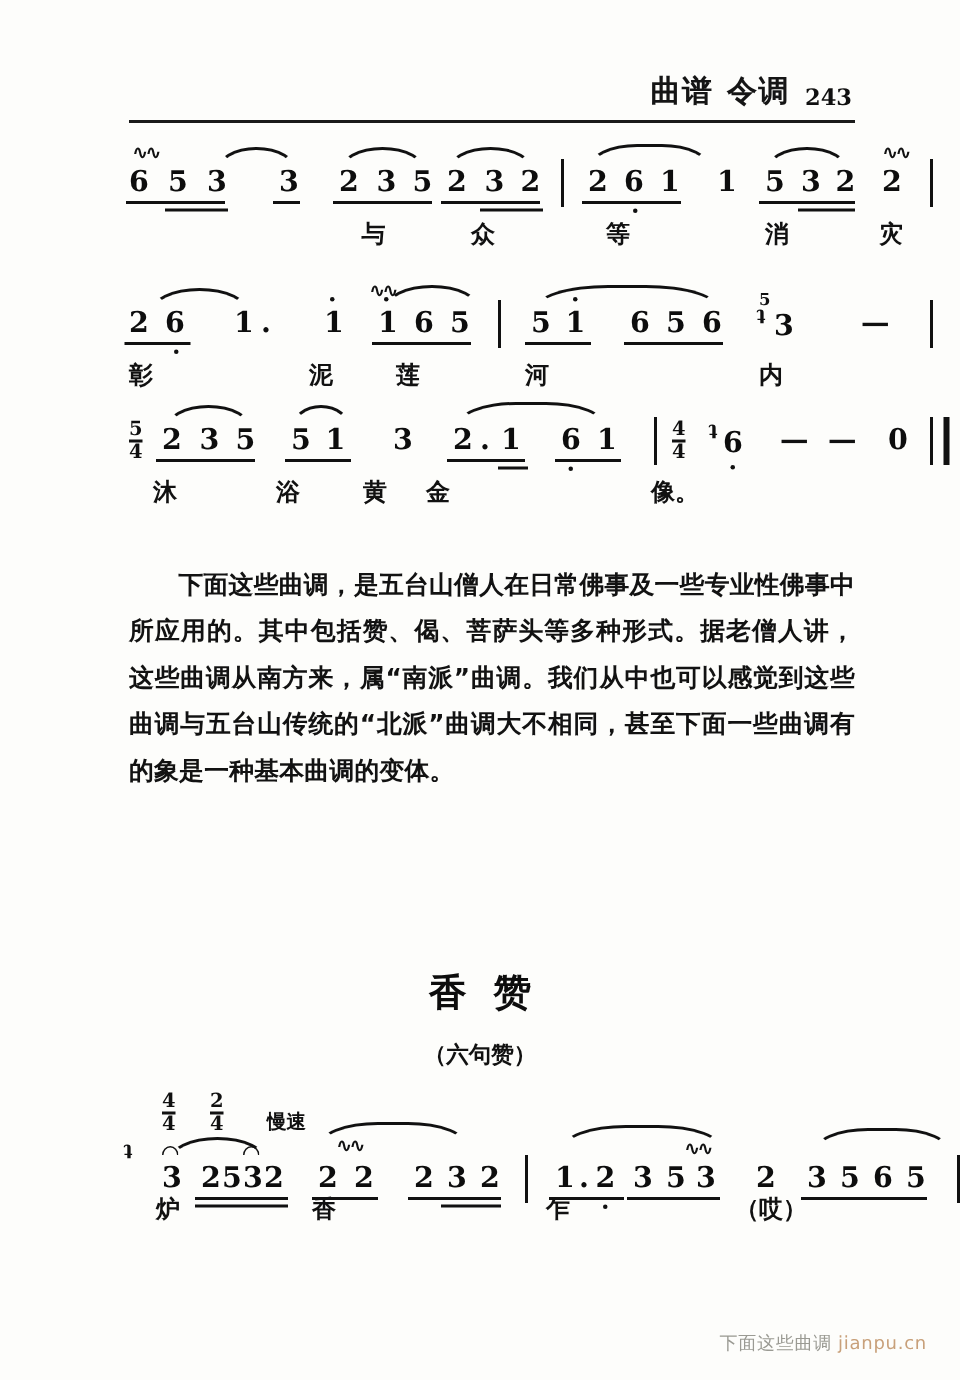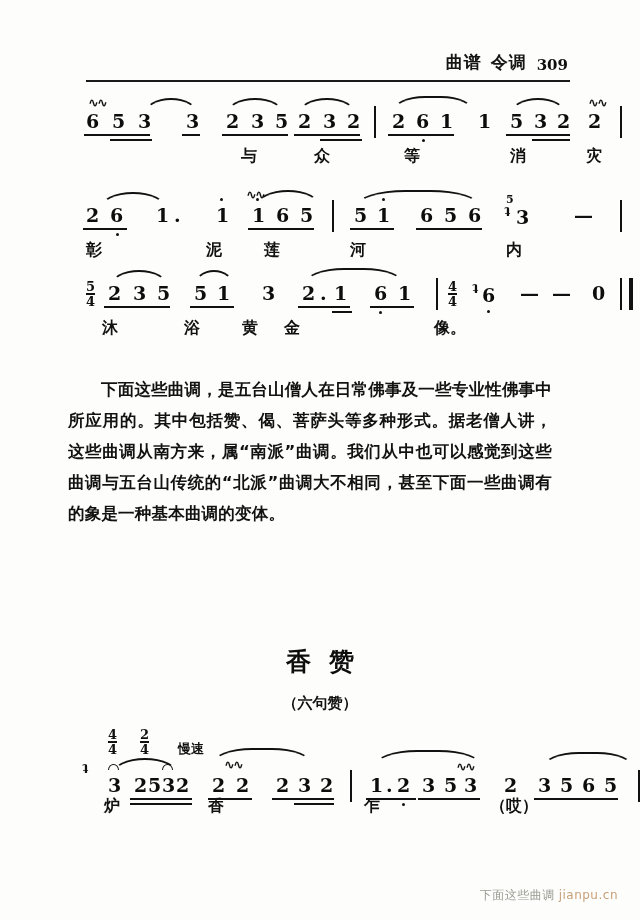--- a/index.html
+++ b/index.html
@@ -22,21 +22,21 @@
     position: absolute;
     top: 48px;
     left: 88px;
     width: 480px;
     height: 26px;
     display: flex;
     justify-content: flex-end;
     align-items: flex-end;
   }
   .hdr-text {
-    font-size: 17px;
+    font-size: 20px;
     font-weight: bold;
     letter-spacing: 1px;
     color: #151515;
   }
   .hdr-gap { display: inline-block; width: 9px; }
   .hdr-page {
     font-size: 15px;
     font-weight: bold;
     font-family: "DejaVu Serif", "Liberation Serif", serif;
     margin-left: 10px;
@@ -179,21 +179,21 @@
     position: absolute;
     font-size: 13px;
     font-weight: bold;
     line-height: 1;
     text-align: center;
   }
 
   
   .para {
     position: absolute;
-    left: 68px;
+    left: 86px;
     width: 484px;
     font-size: 16.5px;
     font-weight: bold;
     line-height: 31px;
     color: #121212;
     text-align: justify;
     text-justify: inter-character;
     letter-spacing: 0.2px;
   }
   .para p {
@@ -241,21 +241,21 @@
 </style>
 </head>
 <body>
 
 <div id="page">
 
   <div id="header-row">
     <span class="hdr-text">曲谱</span>
     <span class="hdr-gap"></span>
     <span class="hdr-text">令调</span>
-    <span class="hdr-page">309</span>
+    <span class="hdr-page">243</span>
   </div>
   <div id="header-rule"></div>
 
   <div class="staff" style="top:98px;">
     <div class="noterow">
 
       <span class="trill el" style="left:2px; top:-2px;">∿∿</span>
       <span class="num el" style="left:0px; top:14px;">6</span>
       <span class="num el" style="left:26px; top:14px;">5</span>
       <span class="num el" style="left:52px; top:14px;">3</span>

